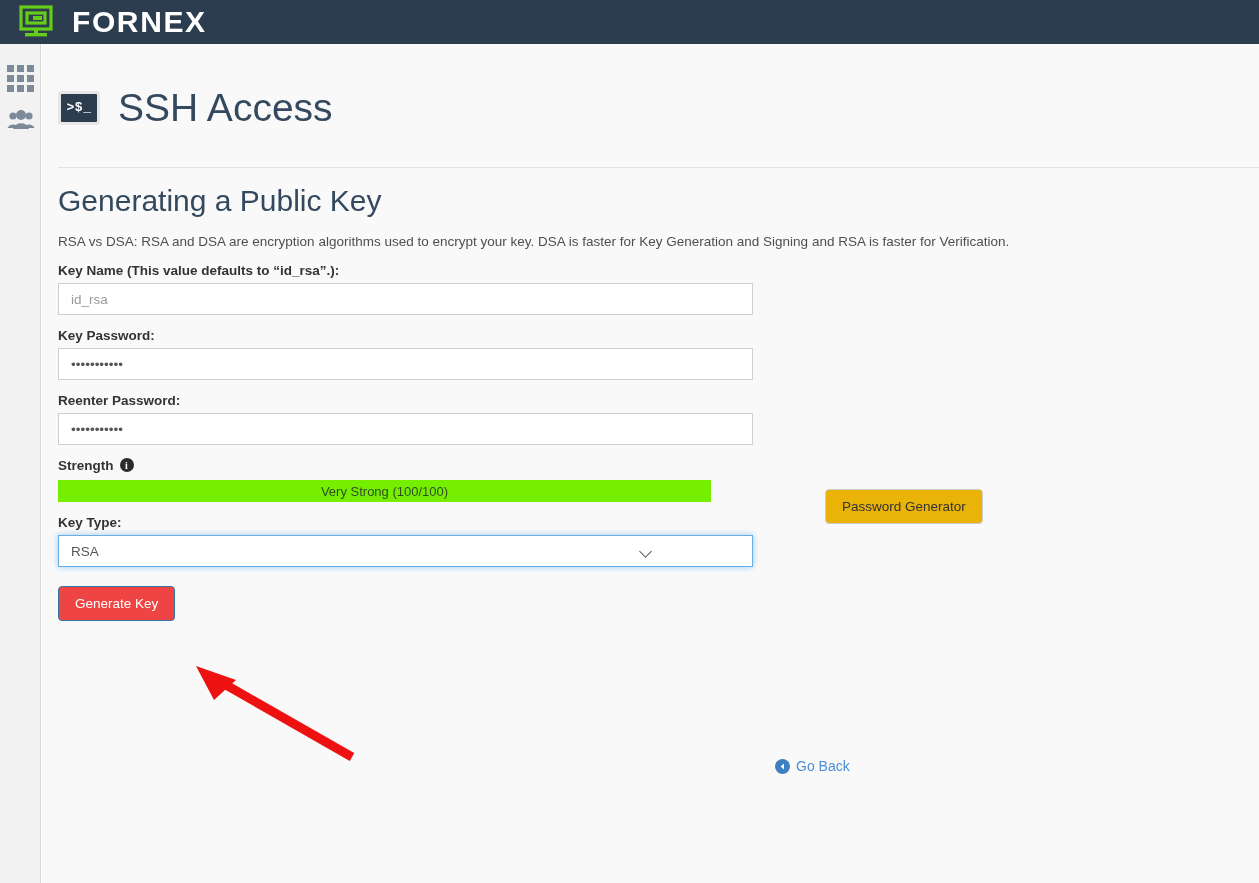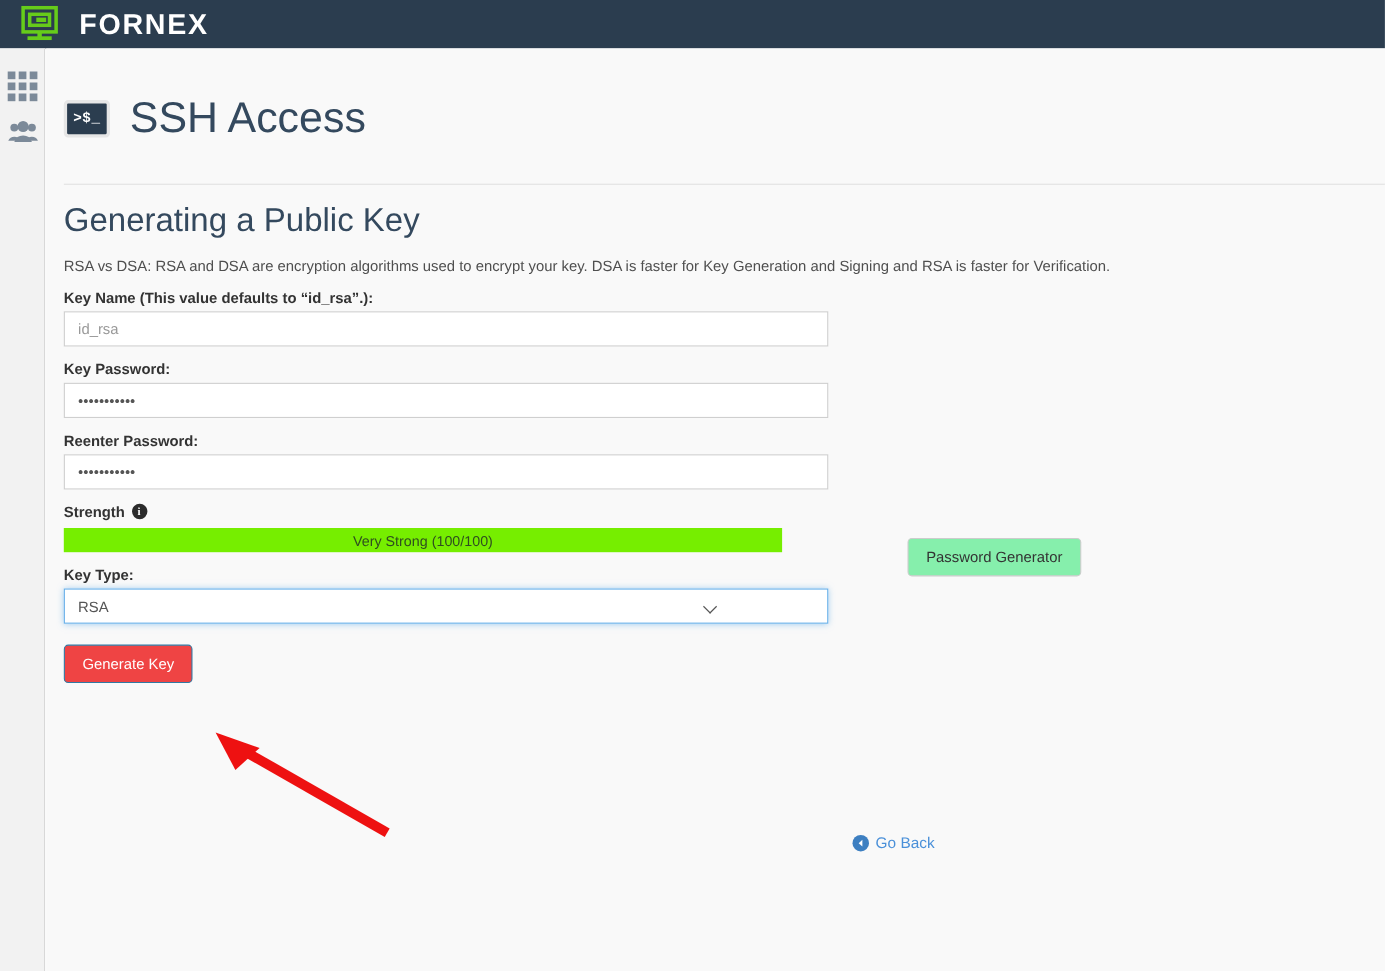--- a/index.html
+++ b/index.html
@@ -19,21 +19,21 @@
     background: #2b3d4f;
     display: flex; align-items: center;
   }
   .brand-logo {
     width: 44px; height: 44px;
     margin-left: 14px;
     display: flex; align-items: center; justify-content: center;
   }
   .brand-name {
     color: #ffffff;
-    font-size: 26px;
+    font-size: 30px;
     font-weight: bold;
     letter-spacing: 1.6px;
     margin-left: 14px;
     line-height: 1;
   }
 
   
   .sidebar {
     position: absolute; left: 0; top: 44px;
     width: 41px; height: 839px;
@@ -139,21 +139,21 @@
   .strength-bar {
     width: 695px; height: 22px;
     background: #76ee00;
     display: flex; align-items: center; justify-content: center;
     font-size: 13px; color: #2f4f1f;
   }
 
   .pw-gen-btn {
     position: absolute; left: 783px; top: 445px;
     padding: 9px 16px;
-    background: #86efac; border: 1px solid #cccccc; border-radius: 4px;
+    background: #eab308; border: 1px solid #cccccc; border-radius: 4px;
     font-size: 13.5px; color: #333333;
     font-family: "Liberation Sans", sans-serif;
     cursor: pointer;
   }
 
   .generate-btn {
     margin-top: 6px;
     padding: 9px 16px;
     background: #ef4444; border: 1px solid #3179a3; border-radius: 4px;
     color: #ffffff; font-size: 13.5px;

